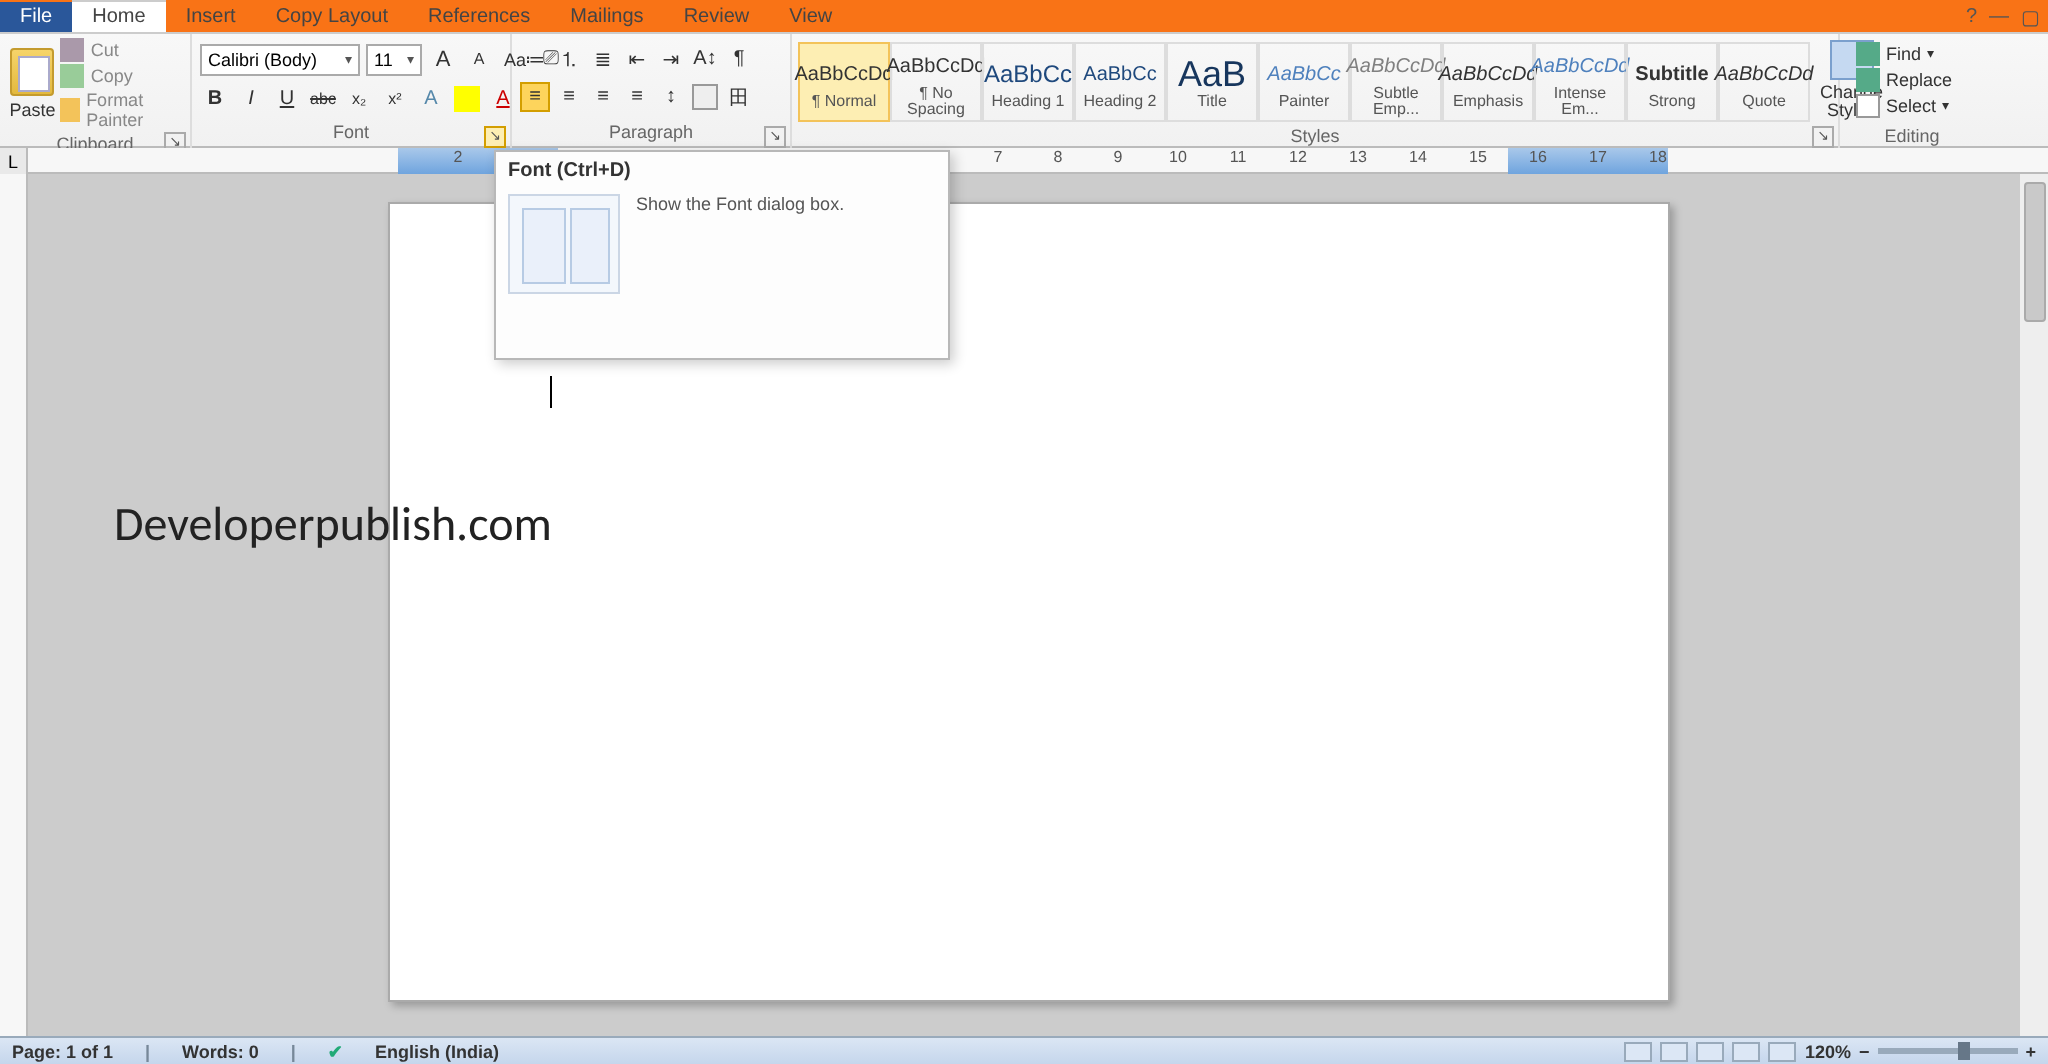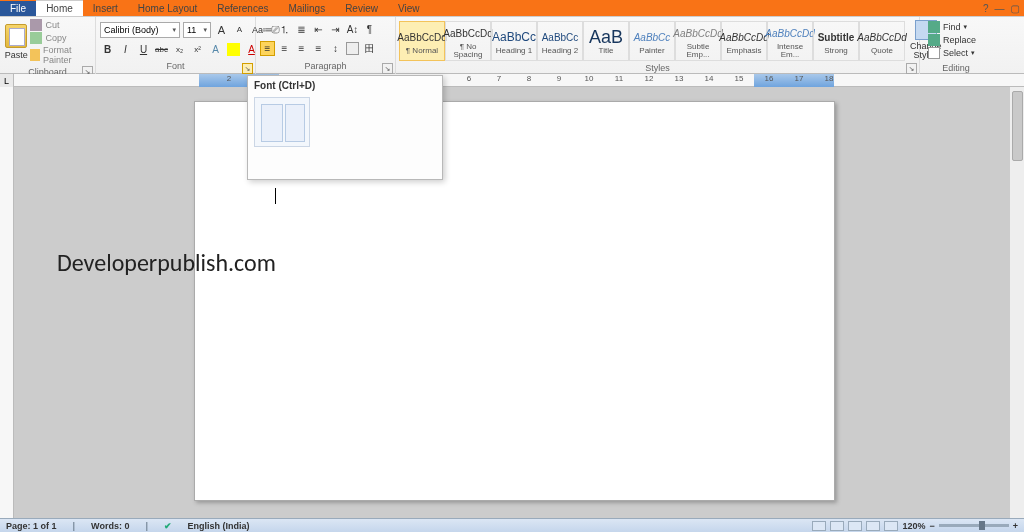--- a/index.html
+++ b/index.html
@@ -67,21 +67,21 @@
 
 
 .workspace { position: relative; height: 431px; background: #ccc; }
 .vruler { position: absolute; left: 0; top: 0; width: 14px; height: 100%; background: #f7f7f7; border-right: 1px solid #bbb; }
 .page { position: absolute; left: 194px; top: 14px; width: 641px; height: 400px; background: #fff; border: 1px solid #aaa; box-shadow: 2px 2px 4px rgba(0,0,0,0.25); }
 .cursor { position: absolute; left: 80px; top: 86px; width: 1px; height: 16px; background: #000; }
 .scrollbar-v { position: absolute; right: 0; top: 0; width: 15px; height: 100%; background: #eee; border-left: 1px solid #ccc; }
 .thumb-v { position: absolute; left: 2px; top: 4px; width: 11px; height: 70px; background: #c9c9c9; border: 1px solid #aaa; border-radius: 2px; }
 
 
-.tooltip { position: absolute; left: 247px; top: 75px; width: 196px; height: 105px; background: #fdfdfd; border: 1px solid #b8b8b8; box-shadow: 2px 2px 6px rgba(0,0,0,0.2); z-index: 20; padding: 4px 6px; }
+.tooltip { position: absolute; left: 247px; top: 75px; width: 228px; height: 105px; background: #fdfdfd; border: 1px solid #b8b8b8; box-shadow: 2px 2px 6px rgba(0,0,0,0.2); z-index: 20; padding: 4px 6px; }
 .tip-title { font-weight: bold; font-size: 10px; color: #333; }
 .tip-body { display: flex; gap: 8px; margin-top: 6px; }
 .tip-img { width: 56px; height: 50px; background: #f3f7fc; border: 1px solid #cbd6e5; position: relative; }
 .tip-img::before { content:""; position:absolute; left:6px; top:6px; width:20px; height:36px; background:#eaf0fa; border:1px solid #b7cbe4; }
 .tip-img::after { content:""; position:absolute; left:30px; top:6px; width:18px; height:36px; background:#eaf0fa; border:1px solid #b7cbe4; }
 .tip-text { font-size: 9px; color: #555; }
 
 
 .watermark { position: absolute; left: 57px; top: 248px; font-size: 24px; color: #222; z-index: 30; font-family: Calibri, sans-serif; }
 
@@ -96,21 +96,21 @@
 
 .launcher.hot { background: #fdeeb3; border-color: #d39e00; }
 </style>
 </head>
 <body>
 
 <div class="tabs">
   <div class="tab file">File</div>
   <div class="tab active">Home</div>
   <div class="tab">Insert</div>
-  <div class="tab">Home Layout</div>
+  <div class="tab">Copy Layout</div>
   <div class="tab">References</div>
   <div class="tab">Mailings</div>
   <div class="tab">Review</div>
   <div class="tab">View</div>
 </div>
 <div class="winctrl">
   <span>?</span>
   <span>—</span>
   <span>▢</span>
 </div>
@@ -302,20 +302,21 @@
   </div>
   <div class="scrollbar-v">
     <div class="thumb-v"></div>
   </div>
 </div>
 
 <div class="tooltip">
   <div class="tip-title">Font (Ctrl+D)</div>
   <div class="tip-body">
     <div class="tip-img"></div>
+    <div class="tip-text">Show the Font dialog box.</div>
   </div>
 </div>
 
 <div class="watermark">Developerpublish.com</div>
 
 <div class="statusbar">
   <span>Page: 1 of 1</span>
   <span class="sep">|</span>
   <span>Words: 0</span>
   <span class="sep">|</span>

